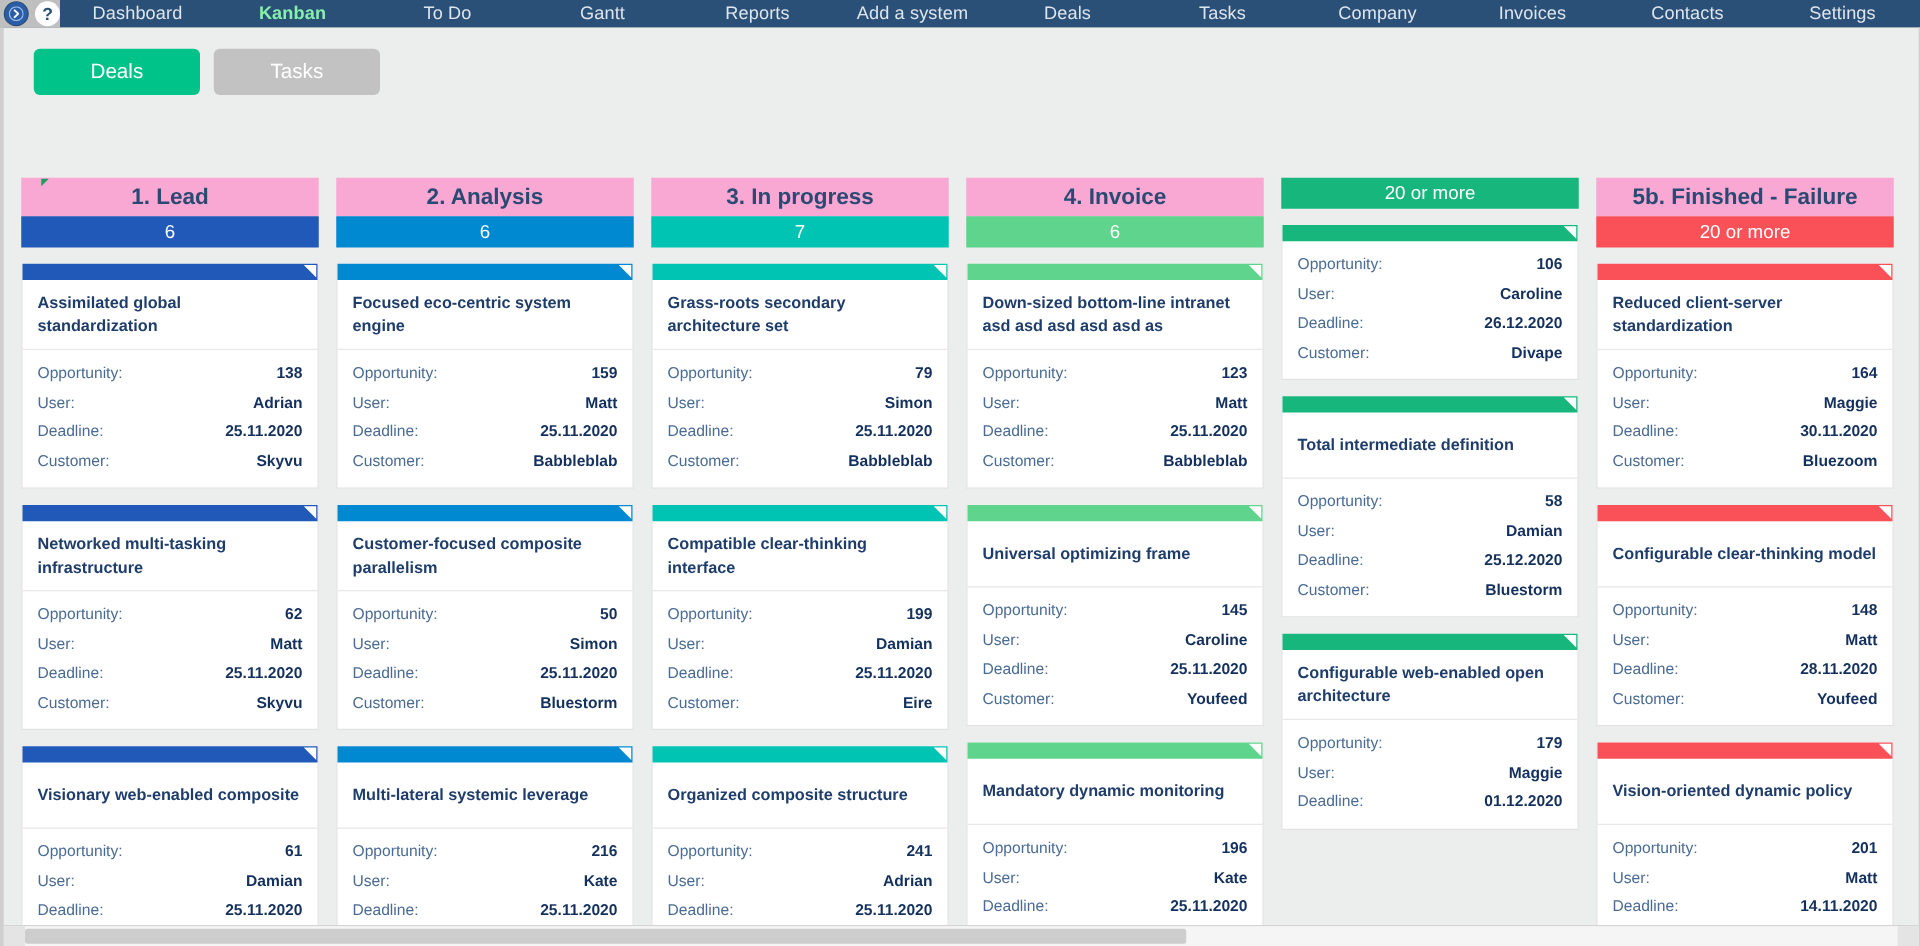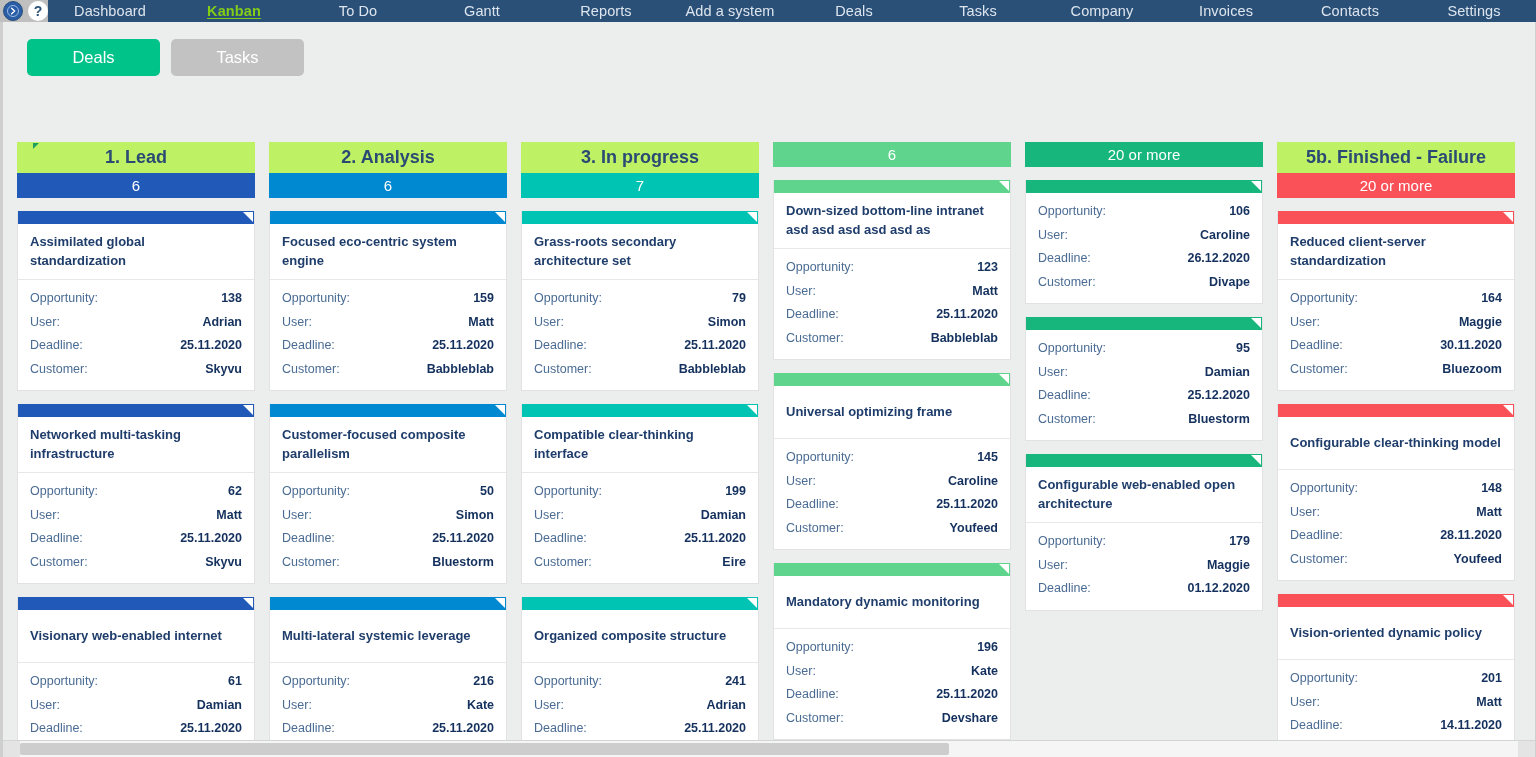--- a/index.html
+++ b/index.html
@@ -30,23 +30,22 @@
     flex: 1 1 0;
     text-align: center;
     color: #dde5ee;
     font-size: 14.5px;
     line-height: 22px;
     white-space: nowrap;
     cursor: pointer;
     letter-spacing: .1px;
   }
   .nav-item.active {
-    color: #84cc16;
+    color: #86efac;
     font-weight: bold;
-    text-decoration: underline;
     text-underline-offset: 2px;
   }
   .nav-shadow {
     position: absolute;
     left: 48px; right: 0; top: 22px;
     height: 6px;
     background: linear-gradient(to bottom, rgba(0,0,0,.28), rgba(0,0,0,0));
     pointer-events: none;
   }
 
@@ -123,21 +122,21 @@
     width: 252px;
     flex: 0 0 252px;
     margin-right: 0;
     display: flex;
     flex-direction: column;
   }
   .col-inner { width: 238px; }
 
   .col-title {
     height: 31px;
-    background: #bef264;
+    background: #f9a8d4;
     color: #2a4a73;
     font-size: 18px;
     font-weight: bold;
     display: flex;
     align-items: center;
     justify-content: center;
     white-space: nowrap;
   }
   .col-count {
     height: 25px;
@@ -328,21 +327,21 @@
                 <div class="row">
                   <span class="k">Customer:</span>
                   <span class="v">Skyvu</span>
                 </div>
               </div>
             </div>
             <div class="card">
               <div class="card-bar" style="background: rgb(33, 89, 184);">
                 <div class="corner"></div>
               </div>
-              <div class="card-title">Visionary web-enabled internet</div>
+              <div class="card-title">Visionary web-enabled composite</div>
               <div class="card-body">
                 <div class="row">
                   <span class="k">Opportunity:</span>
                   <span class="v">61</span>
                 </div>
                 <div class="row">
                   <span class="k">User:</span>
                   <span class="v">Damian</span>
                 </div>
                 <div class="row">
@@ -501,20 +500,21 @@
                   <span class="k">Deadline:</span>
                   <span class="v">25.11.2020</span>
                 </div>
               </div>
             </div>
           </div>
         </div>
       </div>
       <div class="col">
         <div class="col-inner">
+          <div class="col-title">4. Invoice</div>
           <div class="col-count" style="background: rgb(94, 212, 140);">6</div>
           <div class="col-cards">
             <div class="card">
               <div class="card-bar" style="background: rgb(94, 212, 140);">
                 <div class="corner"></div>
               </div>
               <div class="card-title">Down-sized bottom-line intranet asd asd asd asd asd as</div>
               <div class="card-body">
                 <div class="row">
                   <span class="k">Opportunity:</span>
@@ -609,24 +609,25 @@
                 <div class="row">
                   <span class="k">Customer:</span>
                   <span class="v">Divape</span>
                 </div>
               </div>
             </div>
             <div class="card">
               <div class="card-bar" style="background: rgb(22, 182, 124);">
                 <div class="corner"></div>
               </div>
-              <div class="card-body">
-                <div class="row">
-                  <span class="k">Opportunity:</span>
-                  <span class="v">95</span>
+              <div class="card-title">Total intermediate definition</div>
+              <div class="card-body">
+                <div class="row">
+                  <span class="k">Opportunity:</span>
+                  <span class="v">58</span>
                 </div>
                 <div class="row">
                   <span class="k">User:</span>
                   <span class="v">Damian</span>
                 </div>
                 <div class="row">
                   <span class="k">Deadline:</span>
                   <span class="v">25.12.2020</span>
                 </div>
                 <div class="row">

